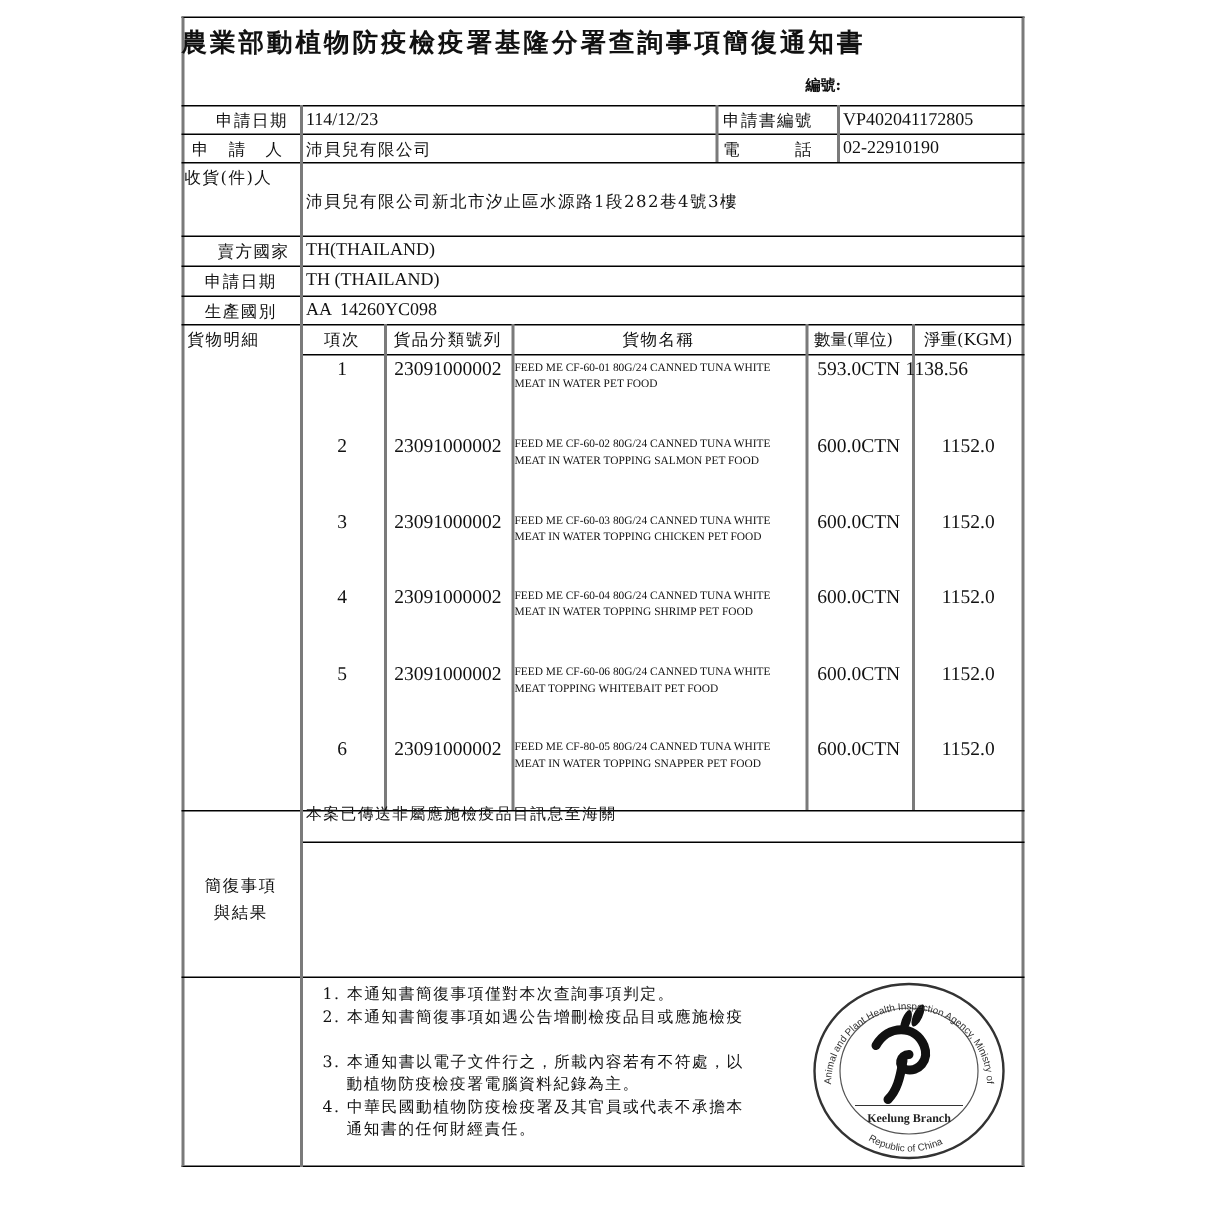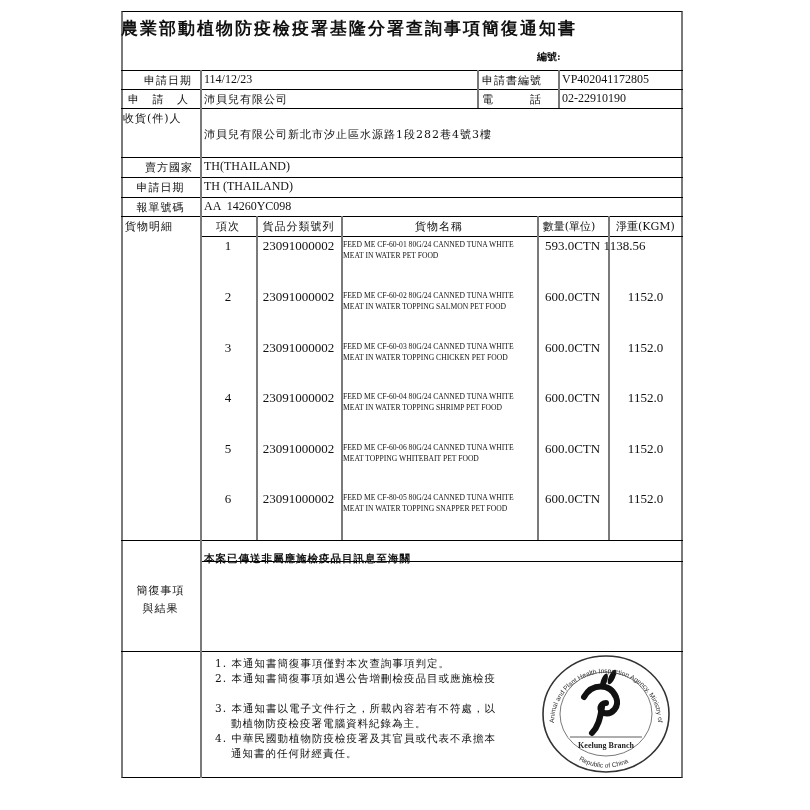--- a/index.html
+++ b/index.html
@@ -62,21 +62,21 @@
 
 <div class="lbl" style="left:123px;top:111px">收貨(件)人</div>
 <div class="lbl" style="left:204px;top:127px">沛貝兒有限公司新北市汐止區水源路1段282巷4號3樓</div>
 
 <div class="lbl c" style="left:121px;top:160px;width:96px">賣方國家</div>
 <div class="val" style="left:204px;top:159px">TH(THAILAND)</div>
 
 <div class="lbl c" style="left:121px;top:180px;width:79px">申請日期</div>
 <div class="val" style="left:204px;top:179px;white-space:pre">TH (THAILAND)</div>
 
-<div class="lbl c" style="left:121px;top:200px;width:79px">報單號碼</div>
+<div class="lbl c" style="left:121px;top:200px;width:79px">生產國別</div>
 <div class="val" style="left:204px;top:199px;white-space:pre">AA  14260YC098</div>
 
 <div class="lbl c" style="left:121px;top:219px;width:56px">貨物明細</div>
 <div class="lbl c" style="left:200px;top:219px;width:56px">項次</div>
 <div class="lbl c" style="left:256px;top:219px;width:85px">貨品分類號列</div>
 <div class="lbl c" style="left:341px;top:219px;width:196px">貨物名稱</div>
 <div class="lbl c" style="left:537px;top:219px;width:64px;letter-spacing:0">數量(單位)</div>
 <div class="lbl c" style="left:608px;top:219px;width:75px;letter-spacing:0">淨重(KGM)</div>
 
 <div>
@@ -115,21 +115,21 @@
   <div class="num" style="left:608px;top:441px;width:75px">1152.0</div>
 </div>
 <div>
   <div class="num" style="left:200px;top:491px;width:56px">6</div>
   <div class="num" style="left:256px;top:491px;width:85px">23091000002</div>
   <div class="goodsname" style="left:343px;top:493px">FEED ME CF-80-05 80G/24 CANNED TUNA WHITE MEAT IN WATER TOPPING SNAPPER PET FOOD</div>
   <div class="num" style="left:537px;top:491px;width:71px">600.0CTN</div>
   <div class="num" style="left:608px;top:491px;width:75px">1152.0</div>
 </div>
 
-<div class="lbl" style="left:204px;top:552px;font-weight:bold;font-size:10.5px">本案已傳送非屬應施檢疫品目訊息至海關</div>
+<div class="lbl" style="left:204px;top:536px;font-weight:normal;font-size:10.5px">本案已傳送非屬應施檢疫品目訊息至海關</div>
 <div class="lbl c" style="left:121px;top:583px;width:79px">簡復事項</div>
 <div class="lbl c" style="left:121px;top:601px;width:79px">與結果</div>
 
 <div>
   <div class="note" style="top:656px">
     <span>1.</span>
     <span>本通知書簡復事項僅對本次查詢事項判定。</span>
   </div>
   <div class="note" style="top:671px">
     <span>2.</span>

